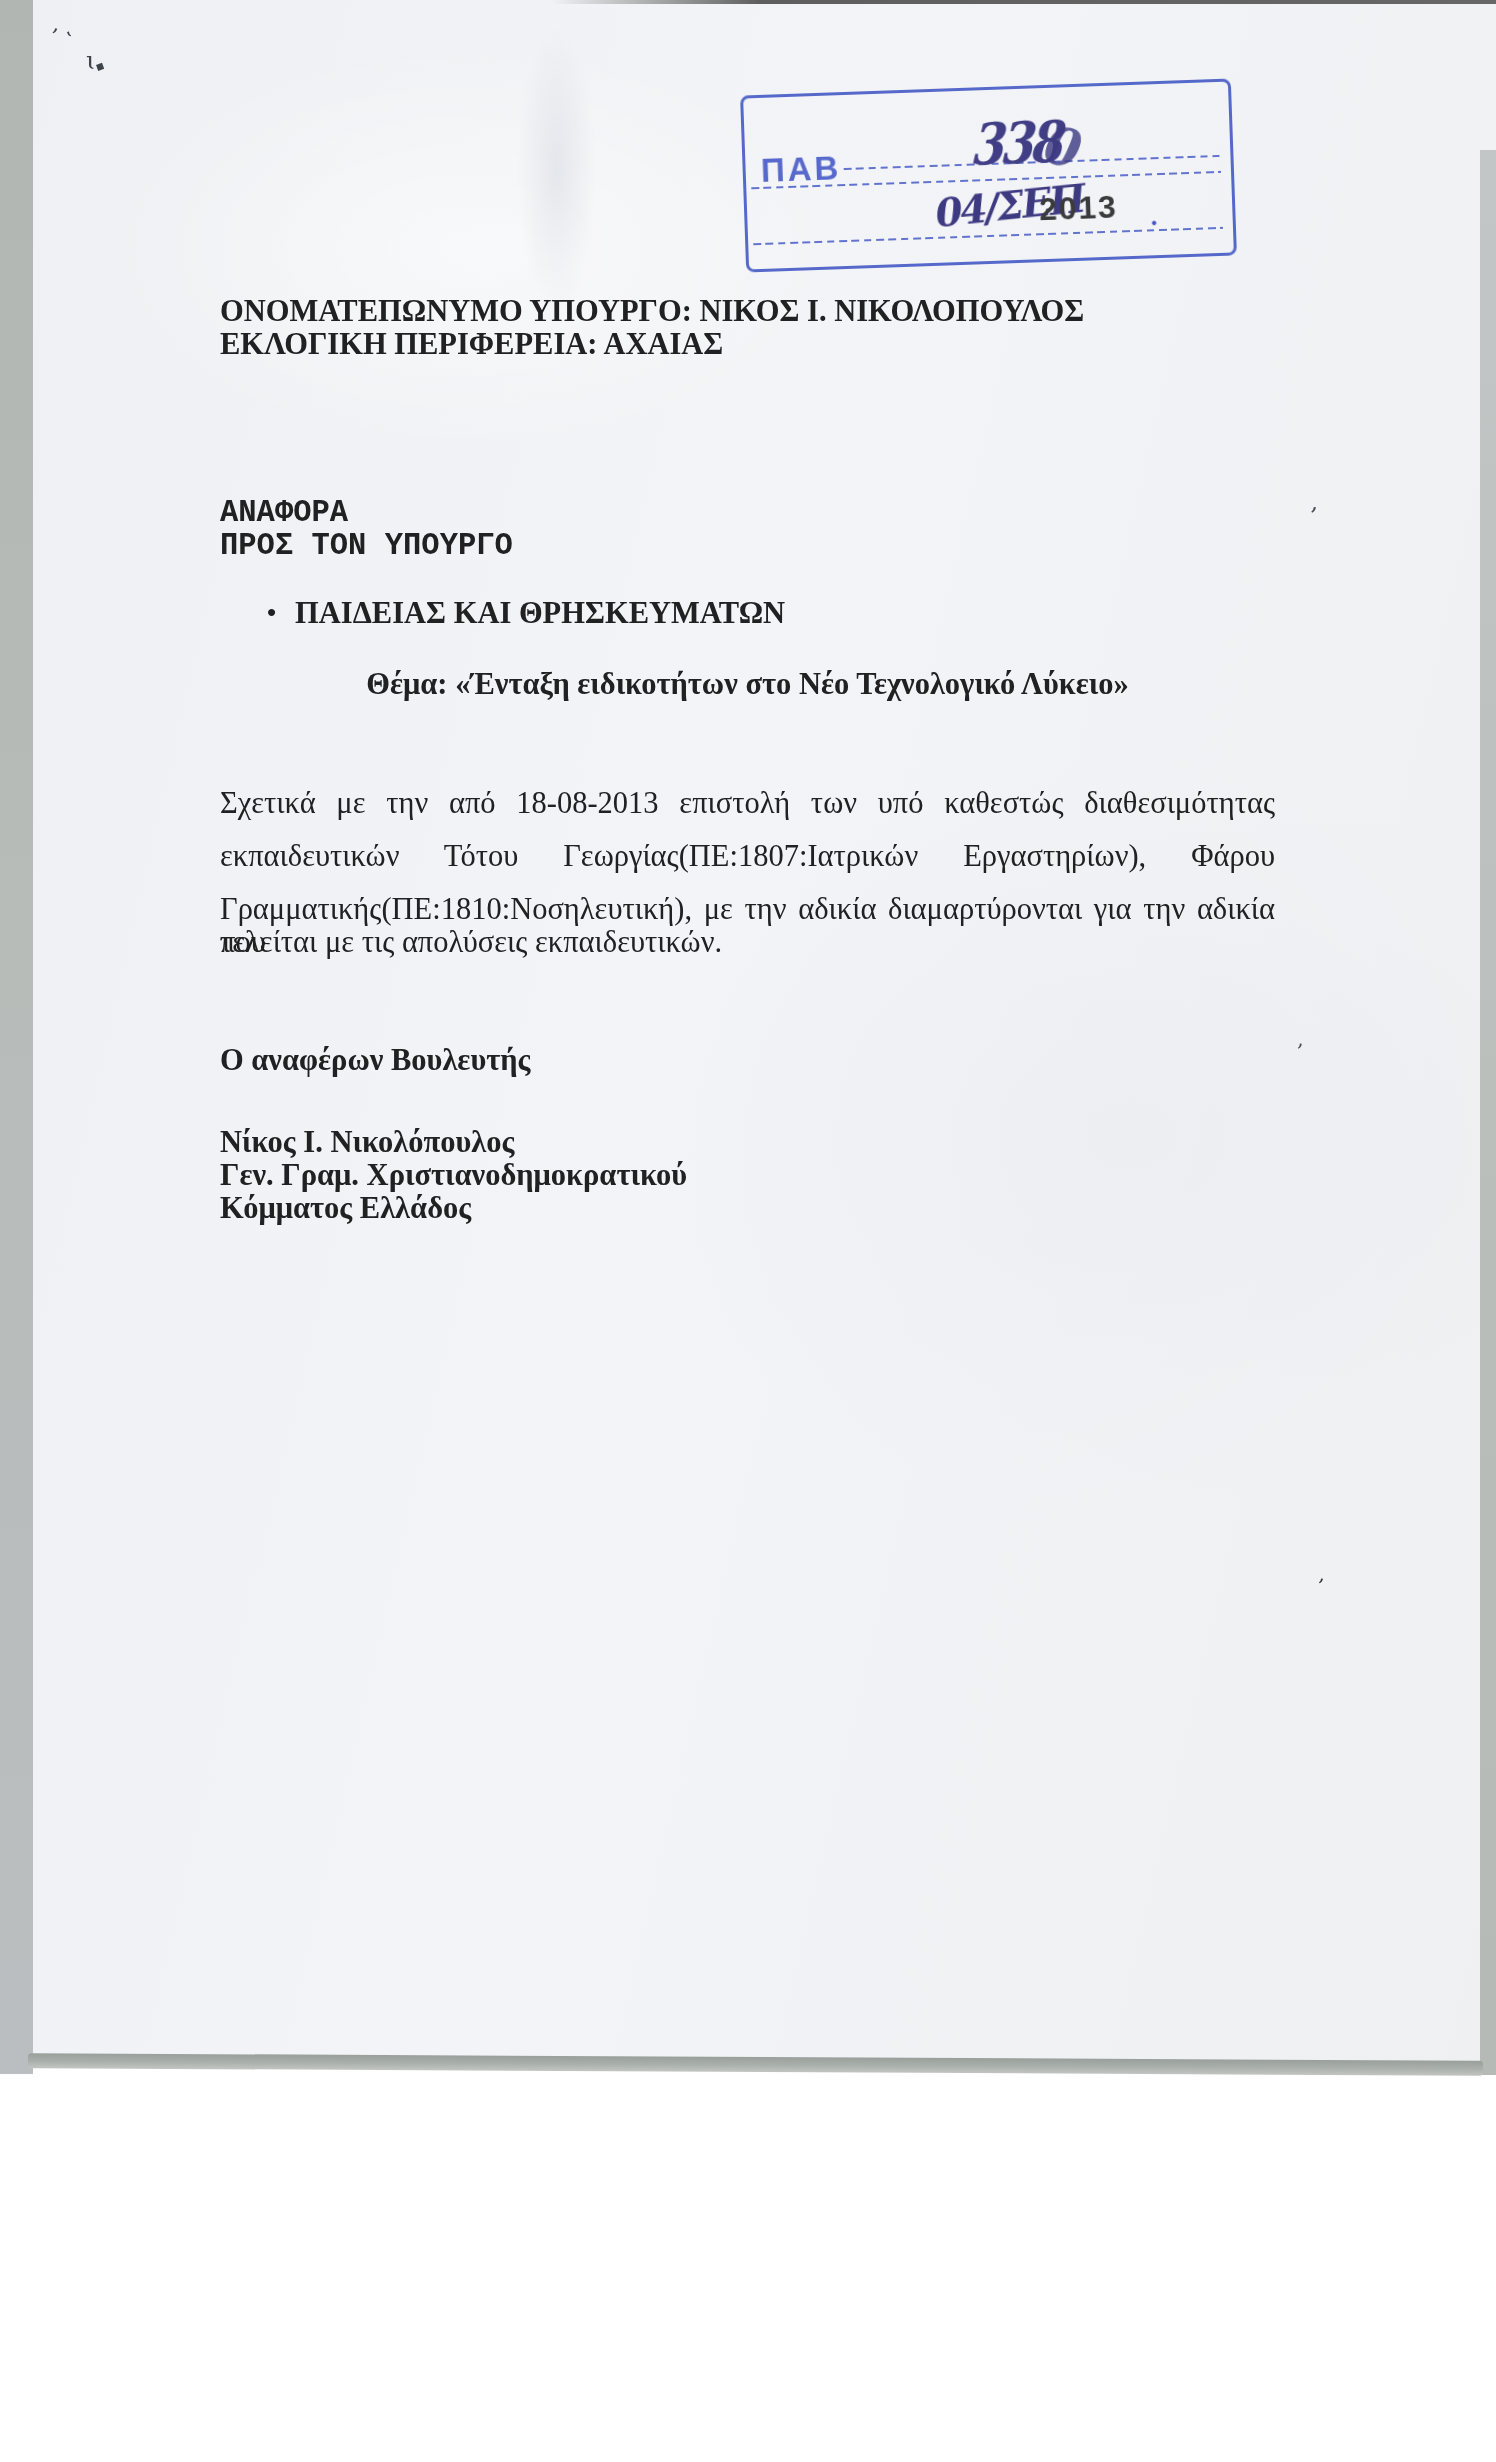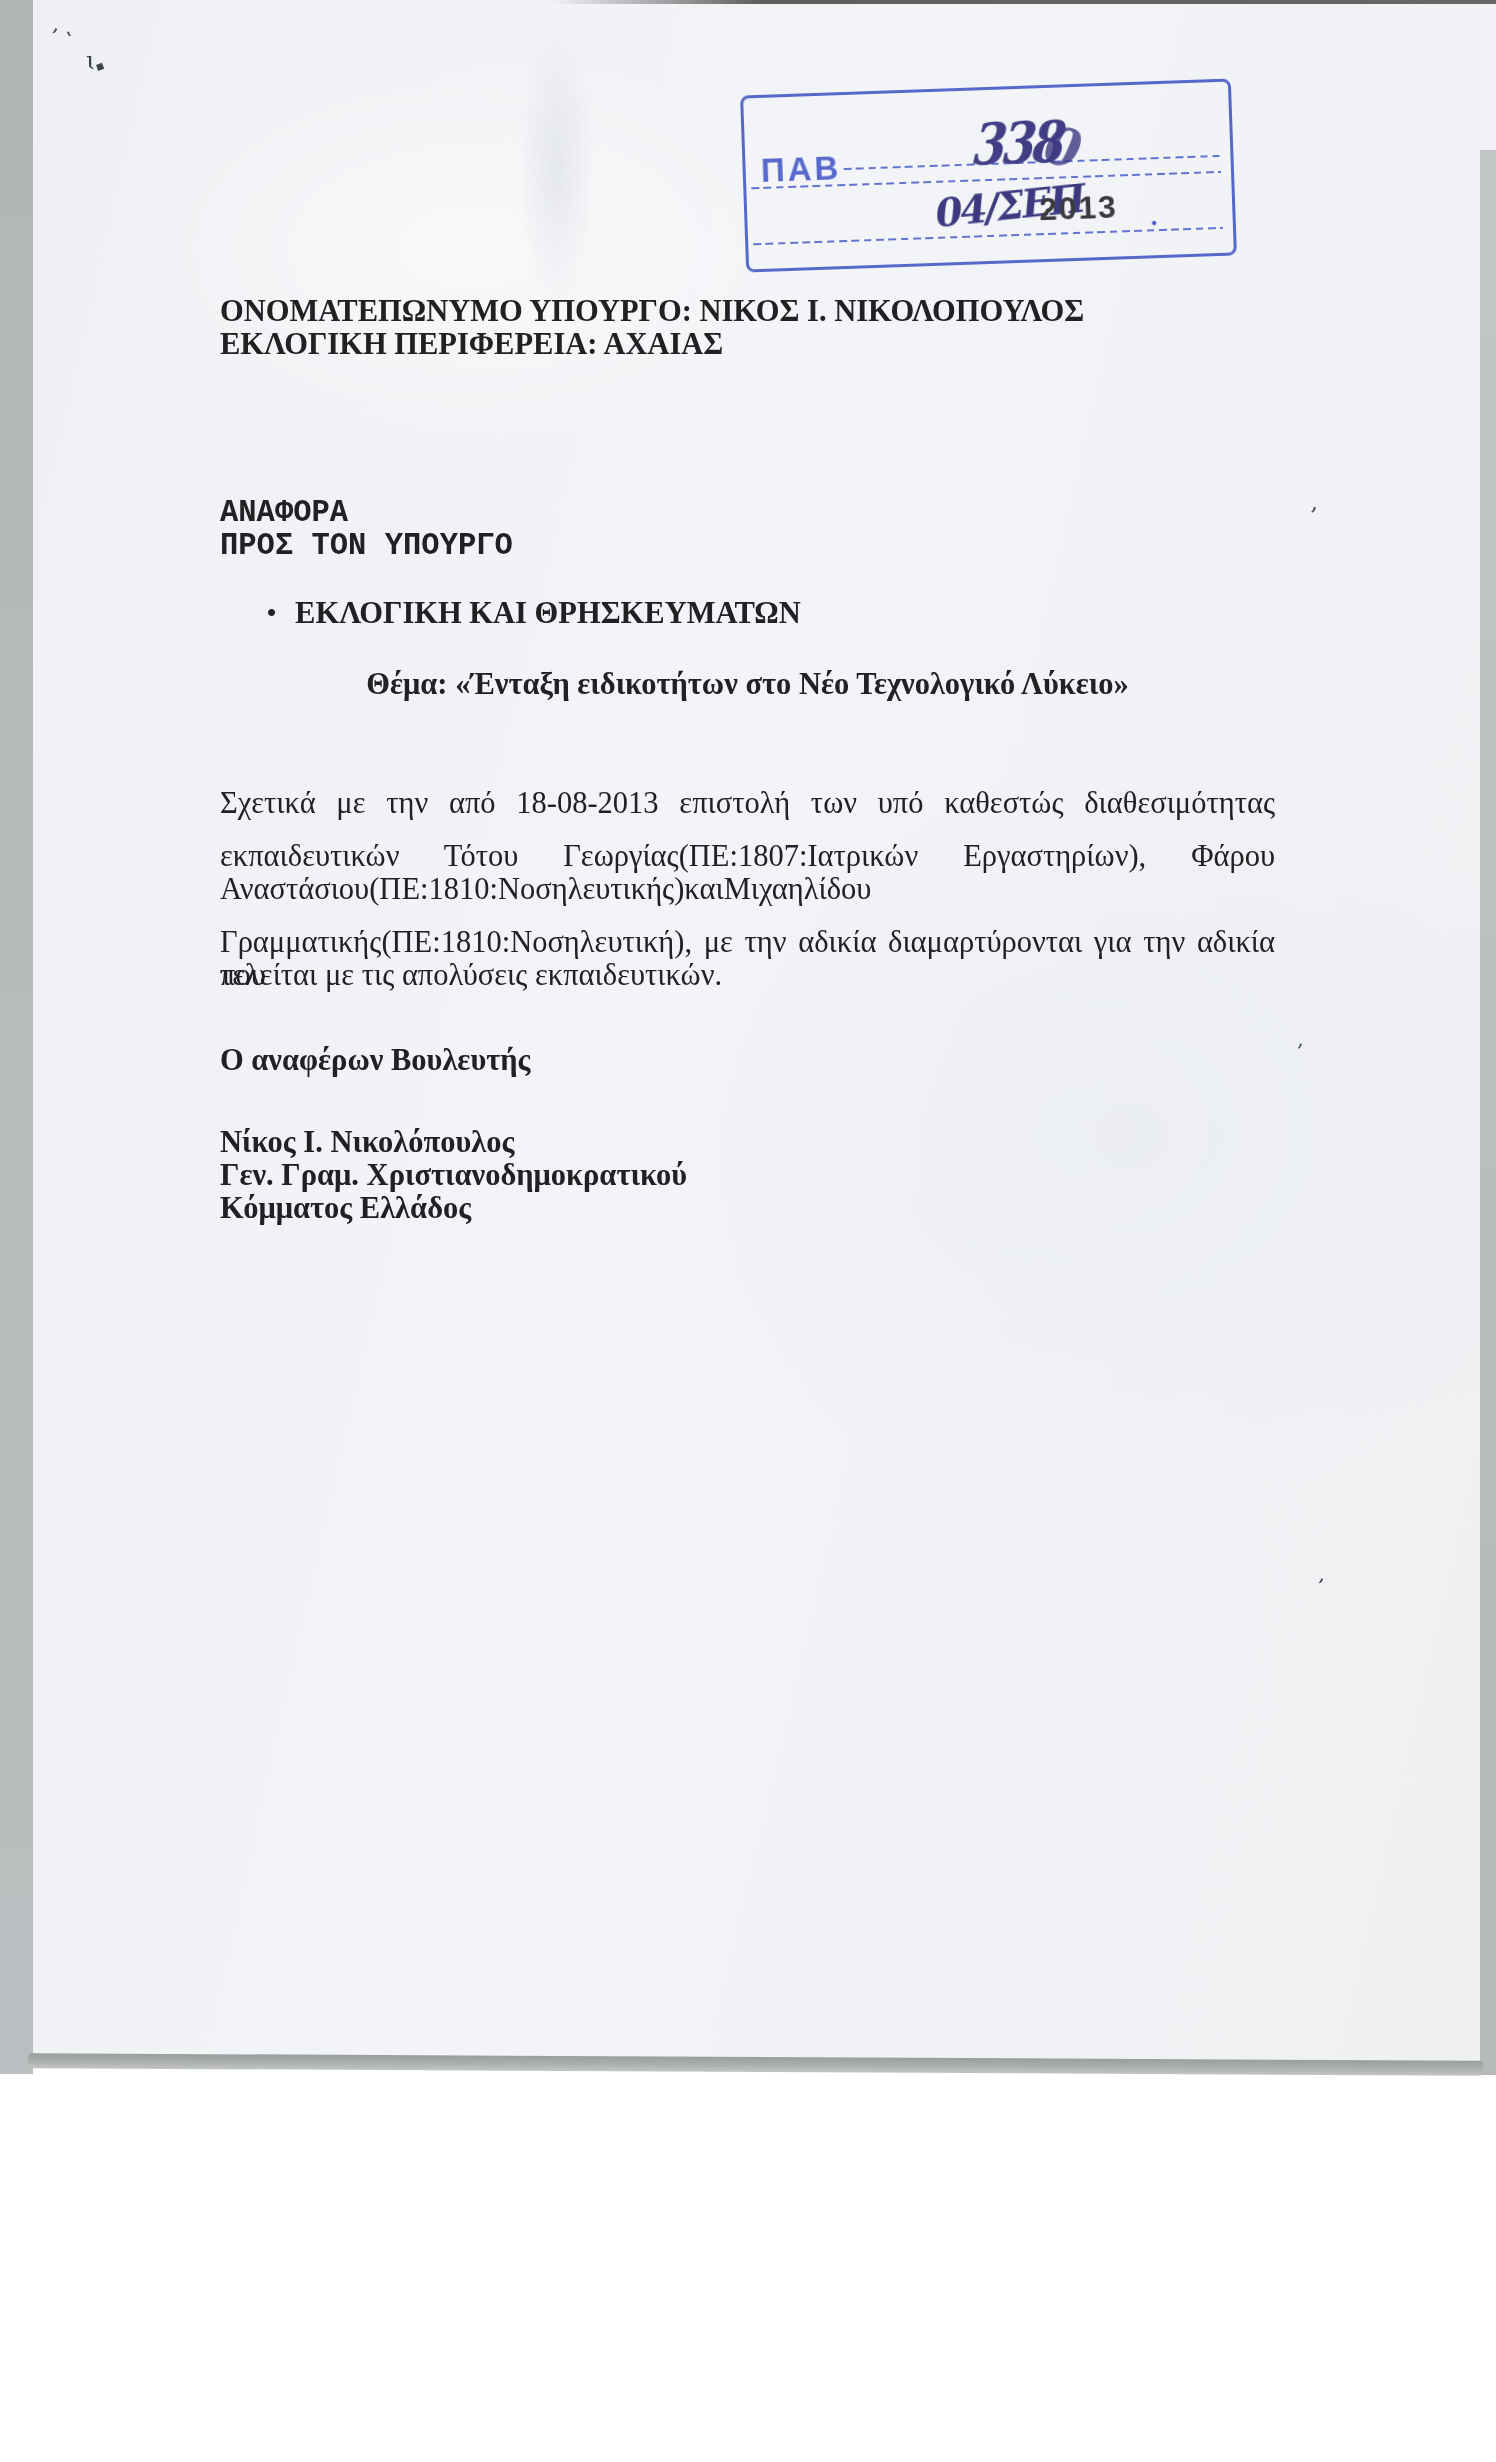--- a/index.html
+++ b/index.html
@@ -146,29 +146,28 @@
     <div>ΕΚΛΟΓΙΚΗ ΠΕΡΙΦΕΡΕΙΑ: ΑΧΑΙΑΣ</div>
   </div>
 
   <div class="doc-text title-block bold">
     <div>ΑΝΑΦΟΡΑ</div>
     <div>ΠΡΟΣ ΤΟΝ ΥΠΟΥΡΓΟ</div>
   </div>
 
   <div class="doc-text bullet-row bold">
     <span class="bullet-glyph">•</span>
-    <span>ΕΚΛΟΓΙΚΗ ΚΑΙ ΘΡΗΣΚΕΥΜΑΤΩΝ</span>
+    <span>ΠΑΙΔΕΙΑΣ ΚΑΙ ΘΡΗΣΚΕΥΜΑΤΩΝ</span>
   </div>
 
   <div class="doc-text subject-line bold">Θέμα: «Ένταξη ειδικοτήτων στο Νέο Τεχνολογικό Λύκειο»</div>
 
   <div class="doc-text body-block">
     <div class="body-line just">Σχετικά με την από 18-08-2013 επιστολή των υπό καθεστώς διαθεσιμότητας</div>
     <div class="body-line just">εκπαιδευτικών Τότου Γεωργίας(ΠΕ:1807:Ιατρικών Εργαστηρίων), Φάρου</div>
-    <div class="body-line">Αναστάσιου(ΠΕ:1810:Νοσηλευτικής)καιΜιχαηλίδου</div>
     <div class="body-line just">Γραμματικής(ΠΕ:1810:Νοσηλευτική), με την αδικία διαμαρτύρονται για την αδικία που</div>
     <div class="body-line">τελείται με τις απολύσεις εκπαιδευτικών.</div>
   </div>
 
   <div class="doc-text sig-block bold">
     <div>Ο αναφέρων Βουλευτής</div>
     <div class="sig-name">Νίκος Ι. Νικολόπουλος</div>
     <div>Γεν. Γραμ. Χριστιανοδημοκρατικού</div>
     <div>Κόμματος Ελλάδος</div>
   </div>

